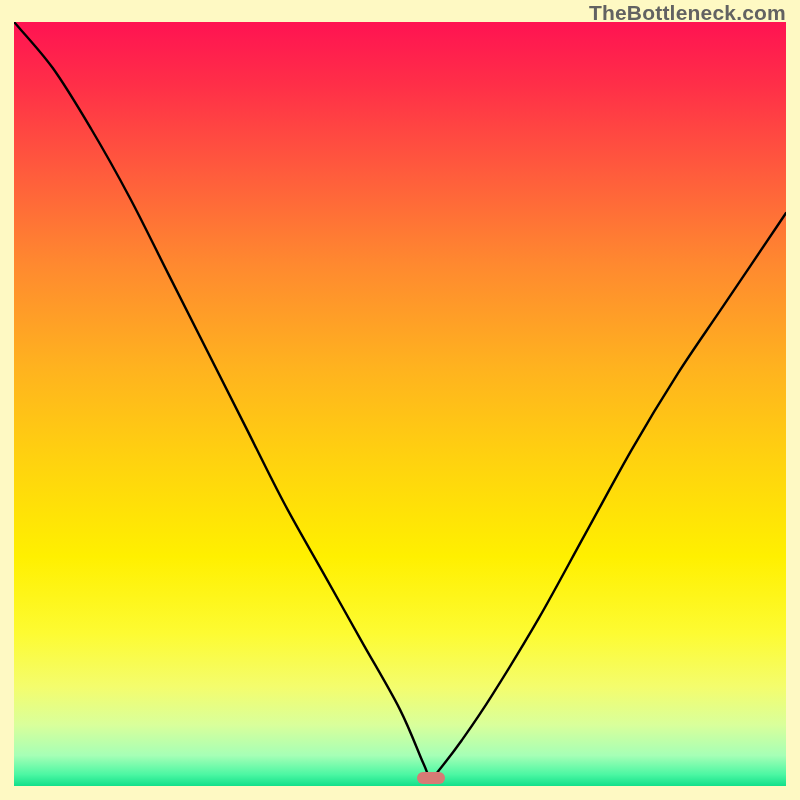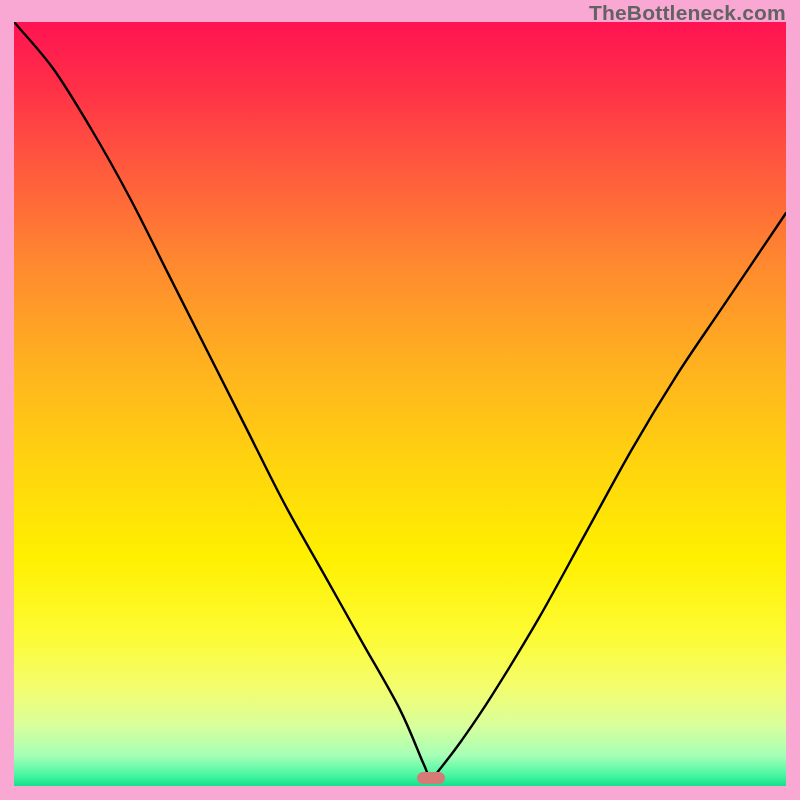--- a/index.html
+++ b/index.html
@@ -8,21 +8,21 @@
     width: 800px;
     height: 800px;
     background: #000;
     overflow: hidden;
     font-family: Arial, Helvetica, sans-serif;
   }
   .frame {
     position: relative;
     width: 800px;
     height: 800px;
-    background: #f9a8d4;
+    background: #fef9c3;
   }
   .watermark {
     position: absolute;
     top: 1px;
     right: 14px;
     color: #626262;
     font-size: 21px;
     font-weight: 600;
     letter-spacing: 0.2px;
     z-index: 10;

